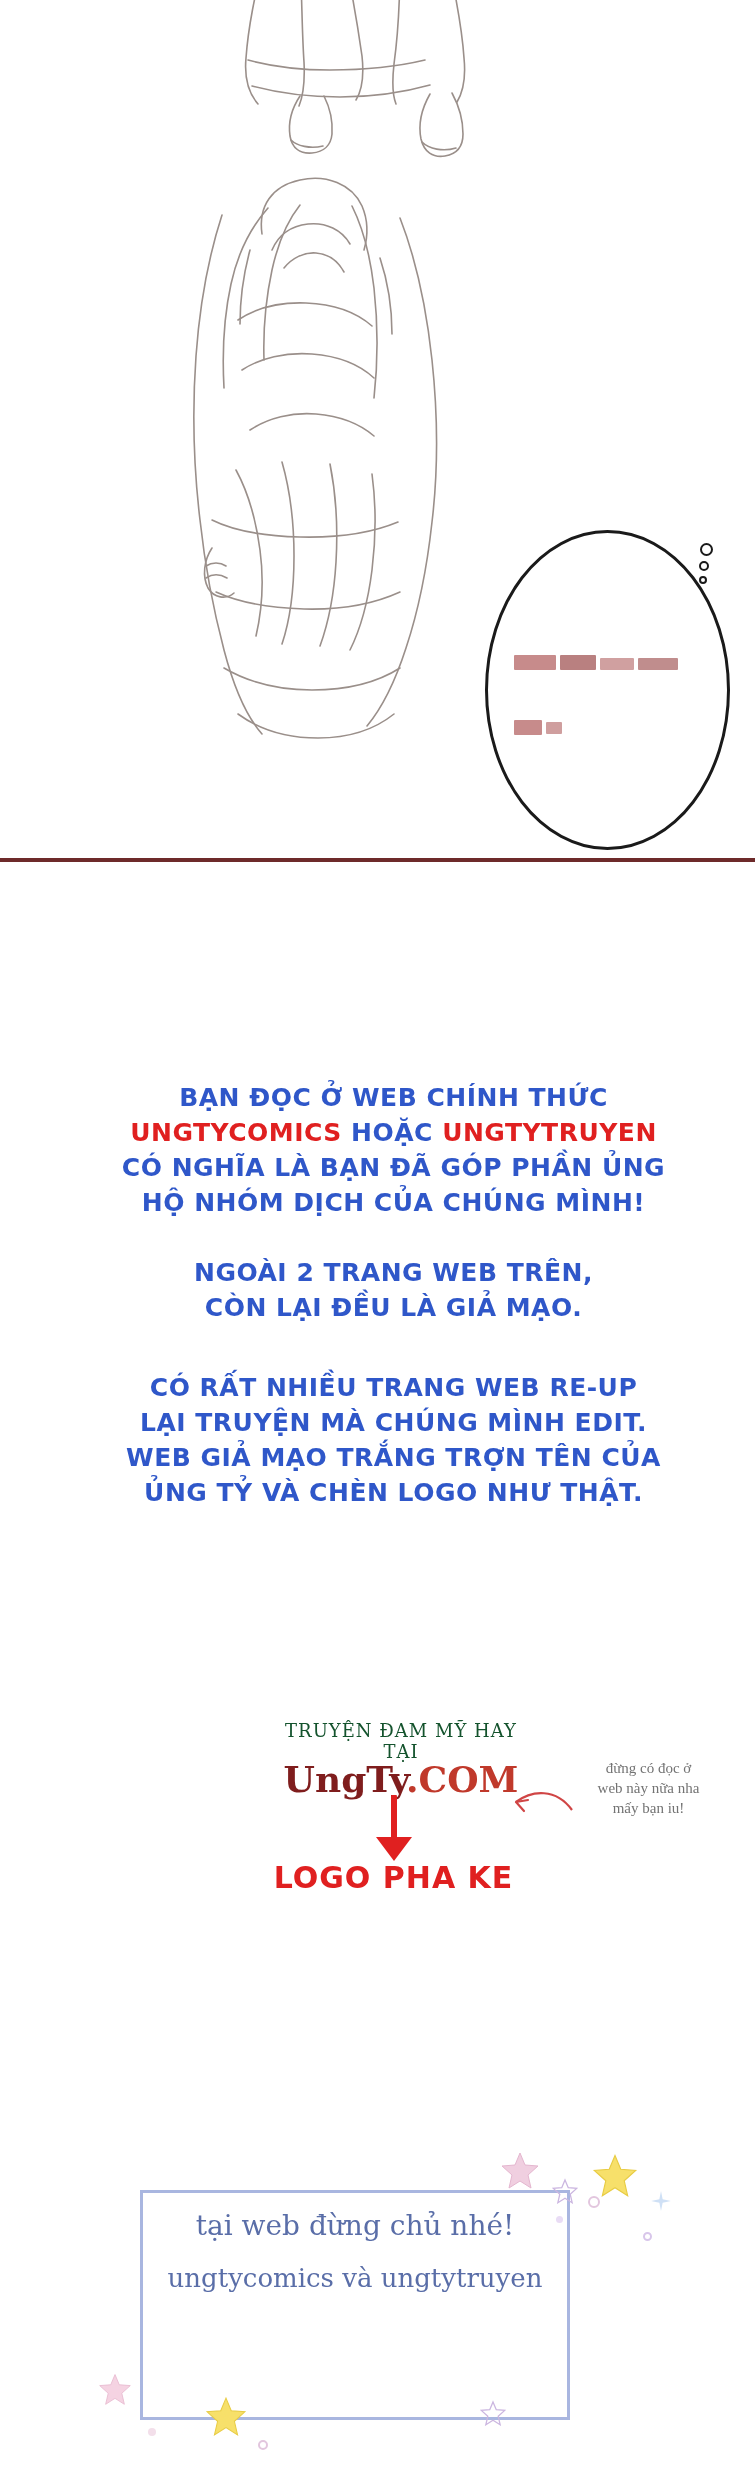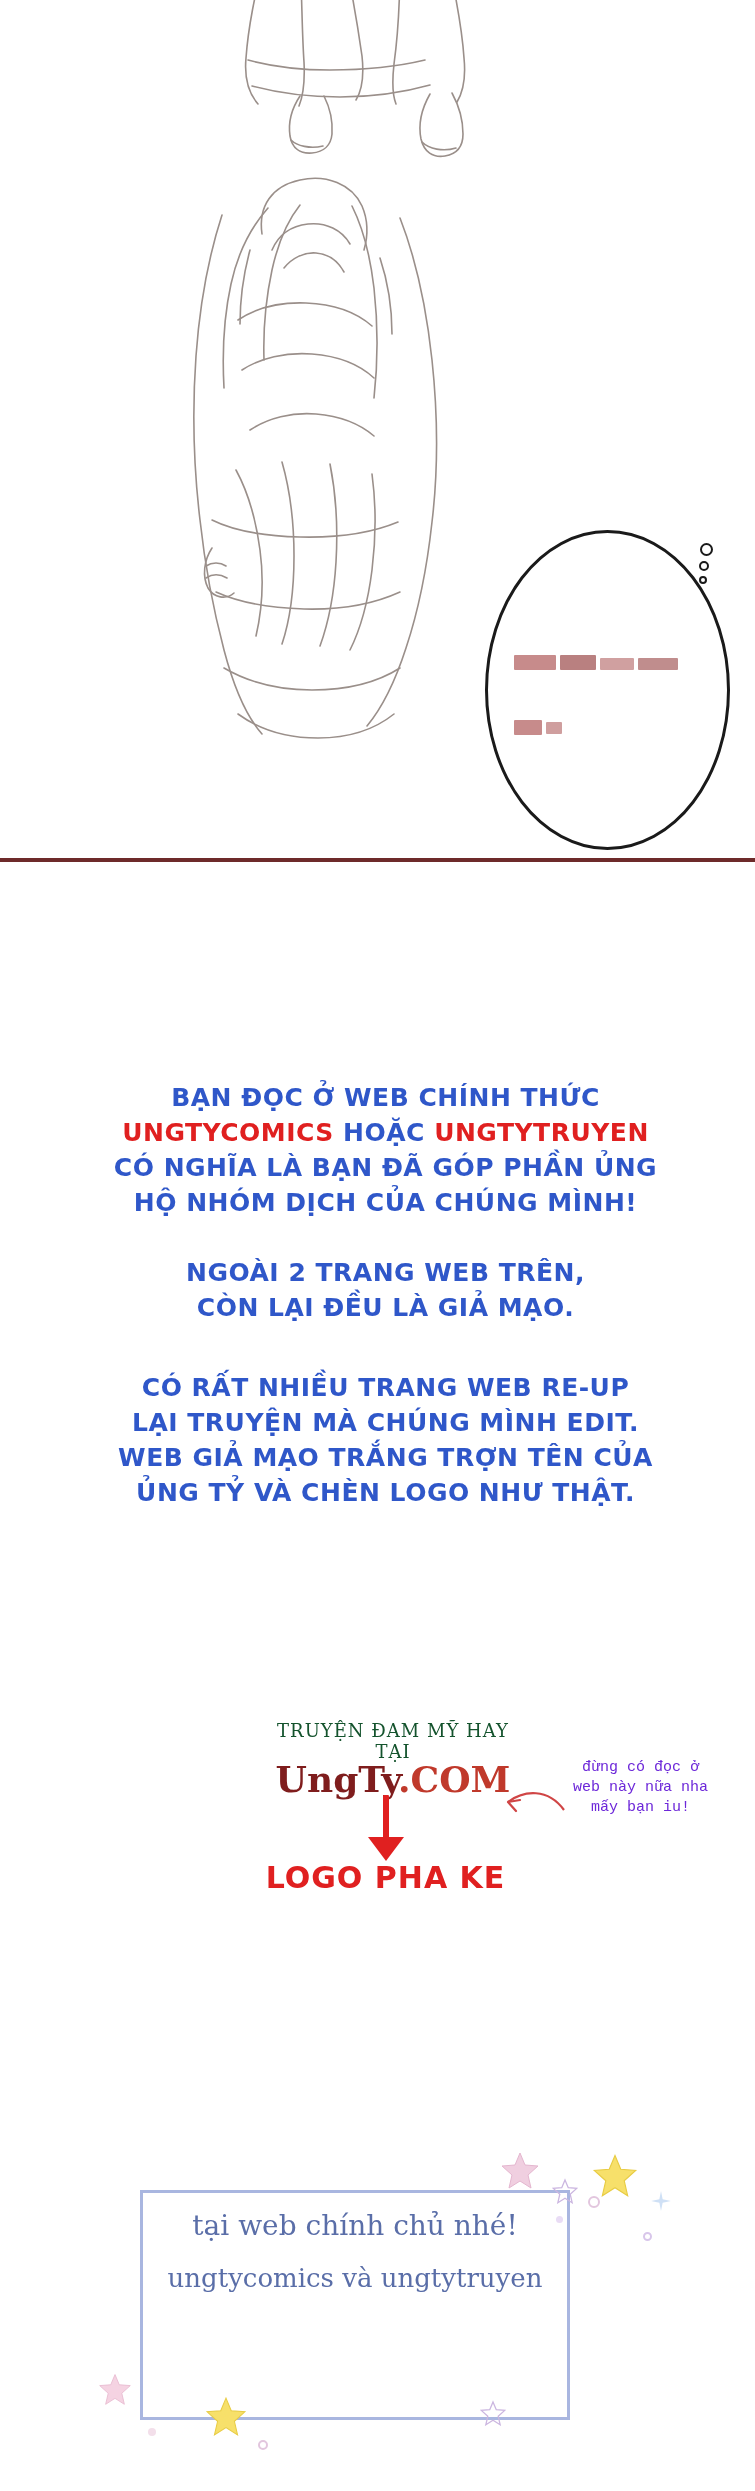--- a/index.html
+++ b/index.html
@@ -78,21 +78,21 @@
     left: 0;
     top: 858px;
     width: 755px;
     height: 4px;
     background: #6d2a2a;
   }
 
   
   .message-area {
     position: absolute;
-    left: 8px;
+    left: 16px;
     top: 900px;
     width: 654px;
     height: 1591px;
     background: #ffffff;
   }
 
   .msg-block {
     text-align: center;
     font-family: "DejaVu Sans", sans-serif;
     font-weight: bold;
@@ -137,22 +137,22 @@
   }
   .fake-logo-main .g { color: #7f1d1d; }
   .fake-logo-main .r { color: #c0392b; margin-top: 16px; }
 
   .annot {
     position: absolute;
     left: 540px;
     top: 858px;
     width: 185px;
     text-align: center;
-    color: #6d28d9;
-    font-family: Liberation Mono, monospace;
+    color: #737373;
+    font-family: Liberation Serif, serif;
     font-size: 15px;
     line-height: 20px;
   }
 
   .curve-arrow {
     position: absolute;
     left: 490px;
     top: 880px;
   }
 
@@ -321,21 +321,21 @@
       <path d="M30 2 L30 48" stroke="#e02020" stroke-width="6" stroke-linecap="round" fill="none"></path>
       <path d="M12 42 L30 66 L48 42 Z" fill="#e02020"></path>
     </svg>
 
     <div class="logo-fake-label">LOGO PHA KE</div>
 
   </div>
 
   <div class="card"></div>
   <div class="card-inner">
-    <div class="card-line">tại web chính chủ nhé!</div>
+    <div class="card-line">tại web đừng chủ nhé!</div>
     <div class="card-line last">ungtycomics và ungtytruyen</div>
   </div>
 
   <svg class="deco" style="left:500px; top:2150px;" width="40" height="40" viewBox="0 0 40 40">
     <path d="M20 3 L25 15 L38 16 L28 25 L31 38 L20 31 L9 38 L12 25 L2 16 L15 15 Z" fill="#f0cfe0" stroke="#e4b6cf" stroke-width="1"></path>
   </svg>
   <svg class="deco" style="left:552px; top:2178px;" width="26" height="26" viewBox="0 0 40 40">
     <path d="M20 3 L25 15 L38 16 L28 25 L31 38 L20 31 L9 38 L12 25 L2 16 L15 15 Z" fill="none" stroke="#cbb6e0" stroke-width="2"></path>
   </svg>
   <svg class="deco" style="left:592px; top:2152px;" width="46" height="46" viewBox="0 0 40 40">

